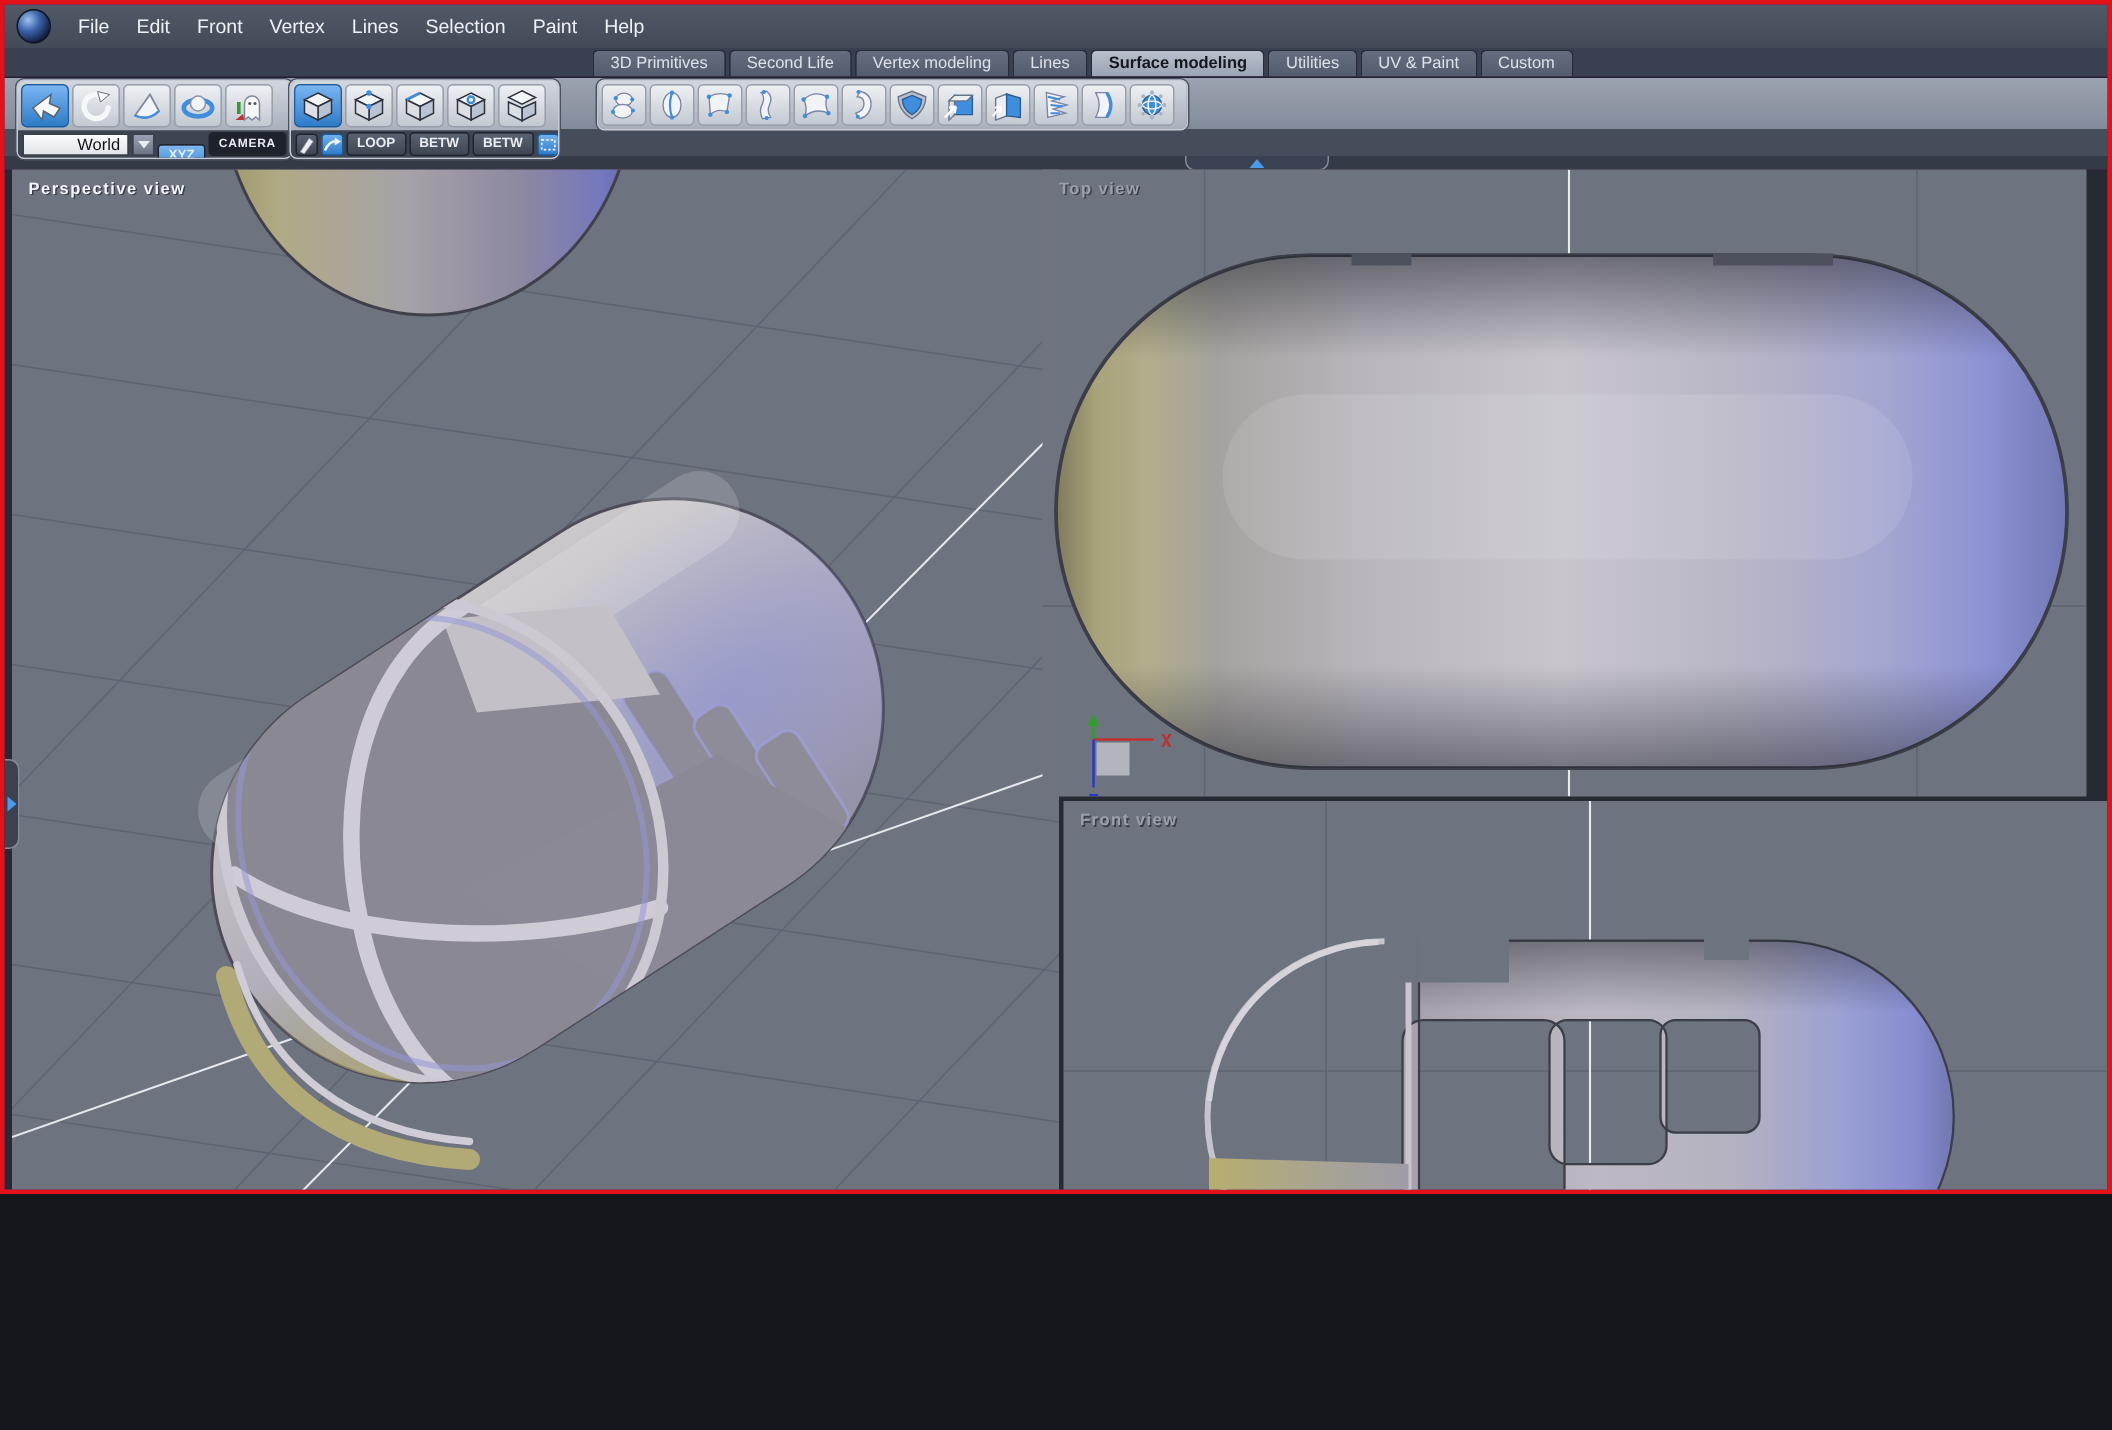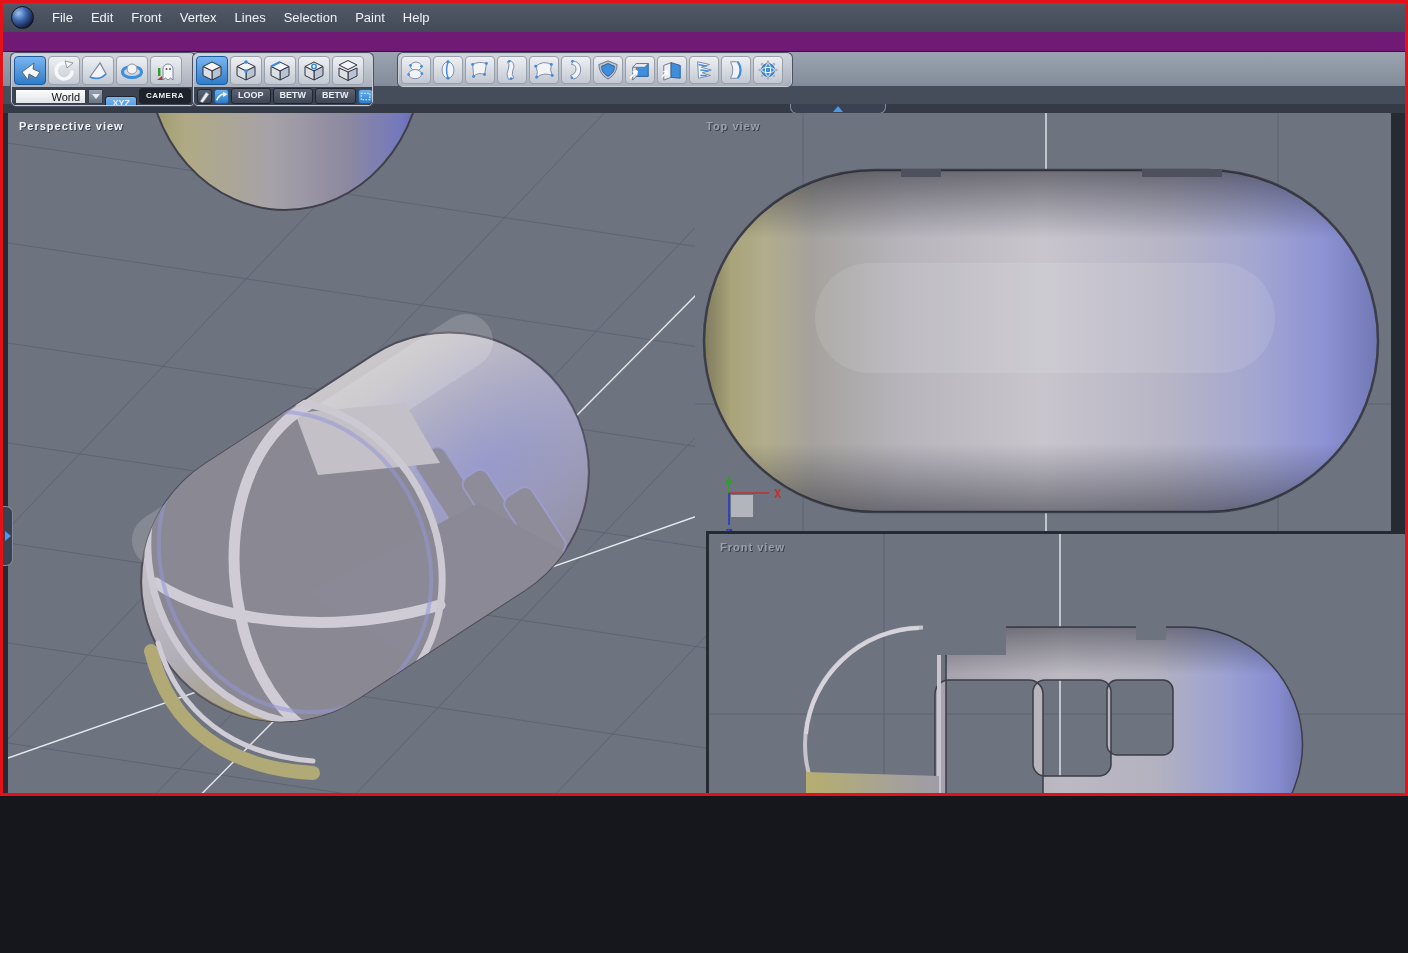--- a/index.html
+++ b/index.html
@@ -77,20 +77,32 @@
     <span class="menu-item">File</span>
     <span class="menu-item">Edit</span>
     <span class="menu-item">Front</span>
     <span class="menu-item">Vertex</span>
     <span class="menu-item">Lines</span>
     <span class="menu-item">Selection</span>
     <span class="menu-item">Paint</span>
     <span class="menu-item">Help</span>
   </div>
 
+  <div id="tabrow">
+    <div id="tabs">
+      <div class="tab">3D Primitives</div>
+      <div class="tab">Second Life</div>
+      <div class="tab">Vertex modeling</div>
+      <div class="tab">Lines</div>
+      <div class="tab active">Surface modeling</div>
+      <div class="tab">Utilities</div>
+      <div class="tab">UV &amp; Paint</div>
+      <div class="tab">Custom</div>
+    </div>
+  </div>
 
   <div id="toolstrip"></div>
   <div id="subrow"></div>
   <div id="bottomstrip"></div>
 
   <div class="tool-group" style="left:8px;top:50px;width:182px;">
     <div class="icon-row">
       <div class="tile sel">
         <svg width="24" height="24" viewBox="0 0 24 24">
           <path d="M4 13 L16 4 L15 10 L22 13 L18 19 L11 15 L10 21 Z" fill="#f6f7f9" stroke="#5a6270" stroke-width="1"></path>

